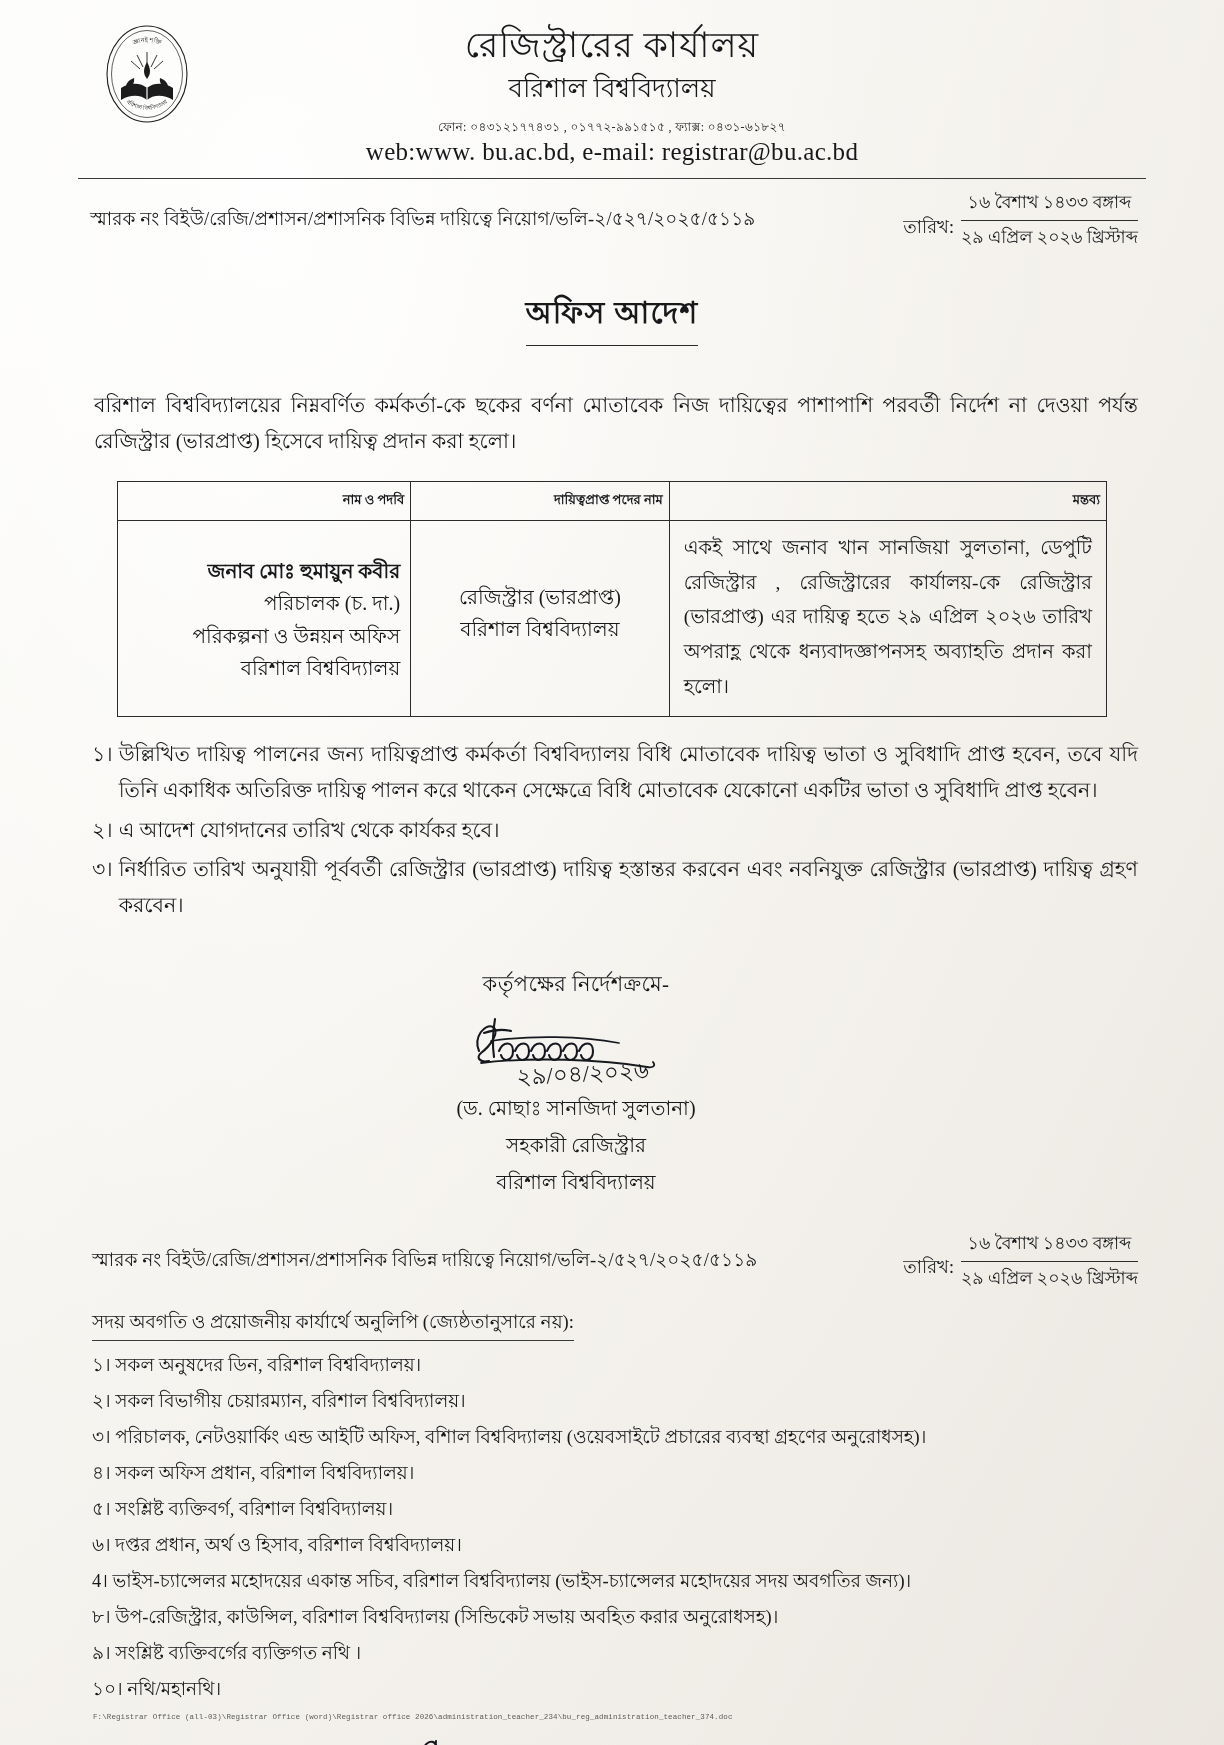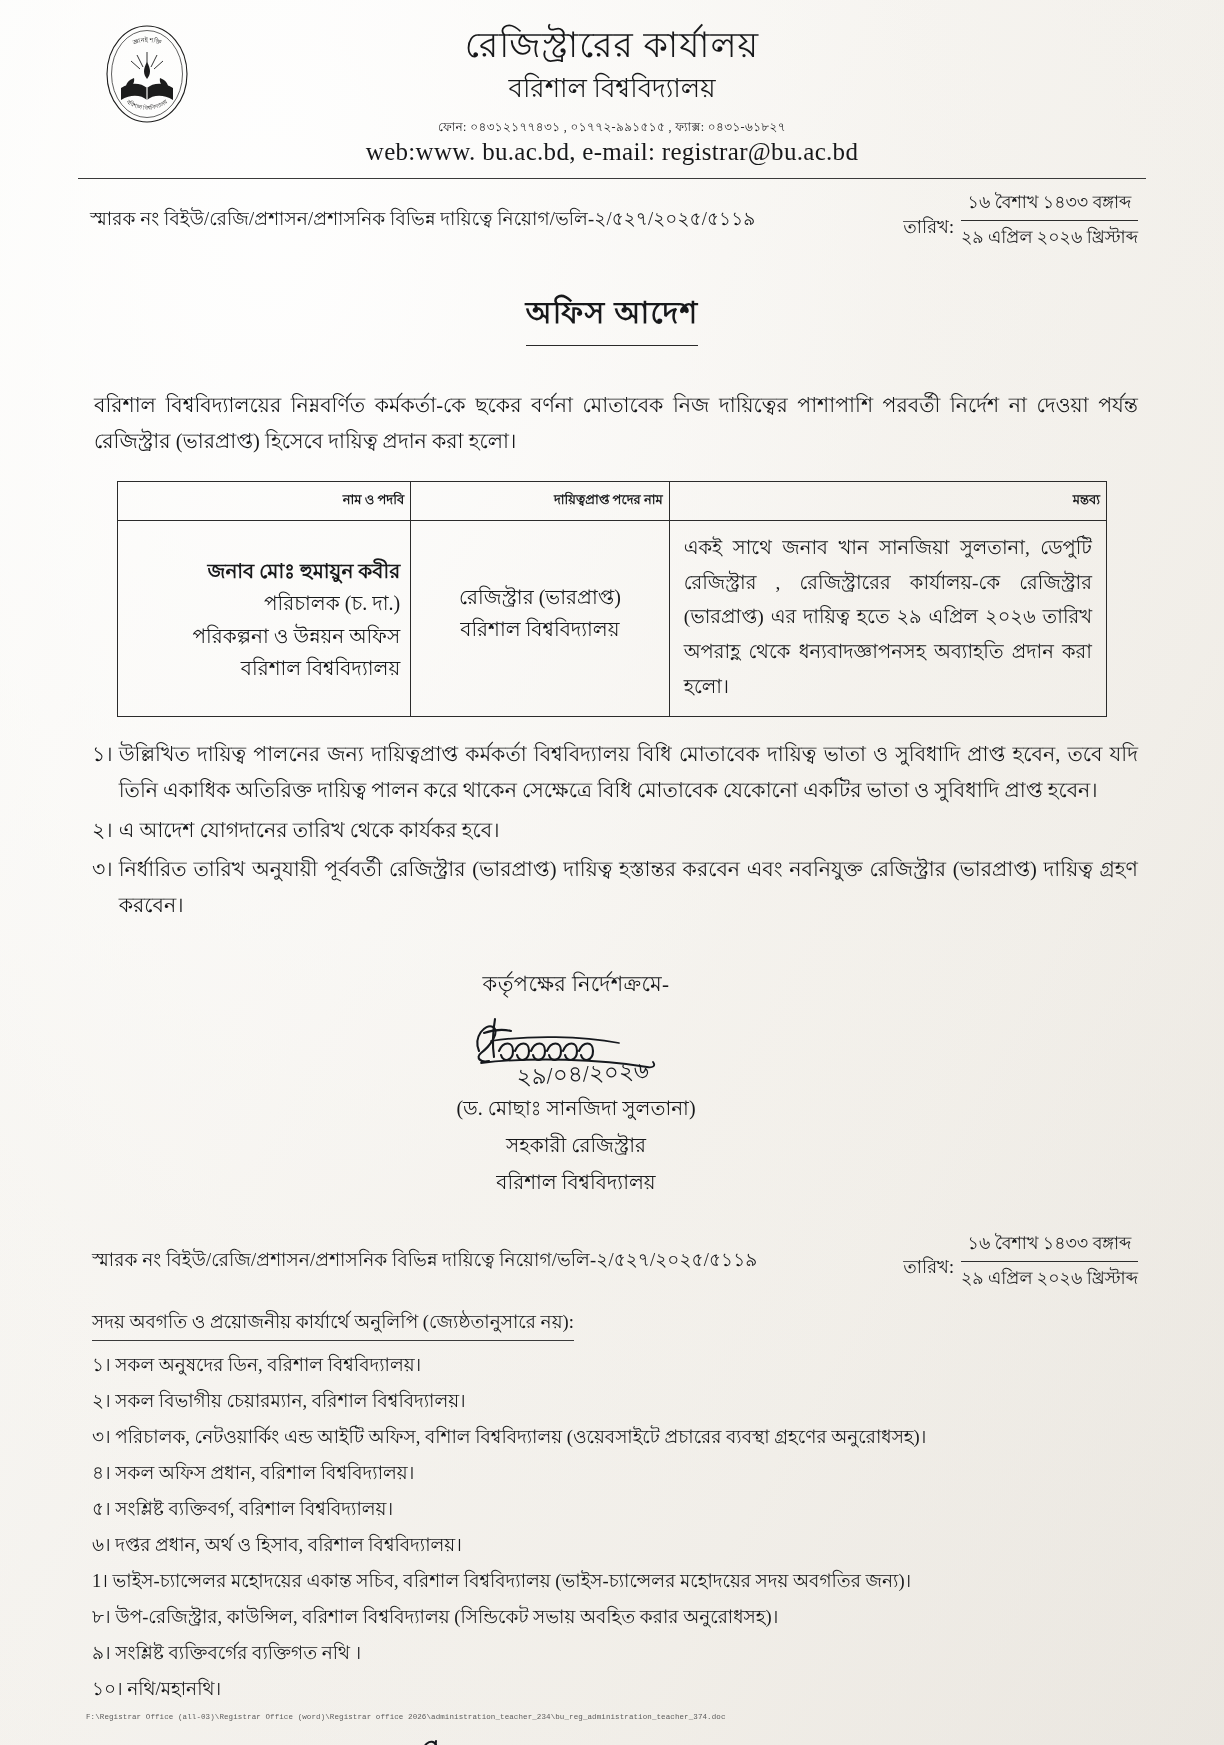--- a/index.html
+++ b/index.html
@@ -243,21 +243,21 @@
   
   .sig-block2 {
     margin-top: 14px;
     padding-right: 190px;
     text-align: center;
   }
 
   
   .filepath {
     position: absolute;
-    left: 86px;
+    left: 93px;
     bottom: 24px;
     font-family: "Liberation Mono", "DejaVu Sans Mono", monospace;
     font-size: 7.5px;
     color: #5b5b5b;
     letter-spacing: 0.1px;
     white-space: nowrap;
   }
 </style>
 </head>
 <body>
@@ -402,21 +402,21 @@
 
   <div class="copy-wrap">
     <div class="copy-head">সদয় অবগতি ও প্রয়োজনীয় কার্যার্থে অনুলিপি (জ্যেষ্ঠতানুসারে নয়):</div>
     <ul class="copy-list">
       <li>১। সকল অনুষদের ডিন, বরিশাল বিশ্ববিদ্যালয়।</li>
       <li>২। সকল বিভাগীয় চেয়ারম্যান, বরিশাল বিশ্ববিদ্যালয়।</li>
       <li>৩। পরিচালক, নেটওয়ার্কিং এন্ড আইটি অফিস, বশিাল বিশ্ববিদ্যালয় (ওয়েবসাইটে প্রচারের ব্যবস্থা গ্রহণের অনুরোধসহ)।</li>
       <li>৪। সকল অফিস প্রধান, বরিশাল বিশ্ববিদ্যালয়।</li>
       <li>৫। সংশ্লিষ্ট ব্যক্তিবর্গ, বরিশাল বিশ্ববিদ্যালয়।</li>
       <li>৬। দপ্তর প্রধান, অর্থ ও হিসাব, বরিশাল বিশ্ববিদ্যালয়।</li>
-      <li>1। ভাইস-চ্যান্সেলর মহোদয়ের একান্ত সচিব, বরিশাল বিশ্ববিদ্যালয় (ভাইস-চ্যান্সেলর মহোদয়ের সদয় অবগতির জন্য)।</li>
+      <li>4। ভাইস-চ্যান্সেলর মহোদয়ের একান্ত সচিব, বরিশাল বিশ্ববিদ্যালয় (ভাইস-চ্যান্সেলর মহোদয়ের সদয় অবগতির জন্য)।</li>
       <li>৮। উপ-রেজিস্ট্রার, কাউন্সিল, বরিশাল বিশ্ববিদ্যালয় (সিন্ডিকেট সভায় অবহিত করার অনুরোধসহ)।</li>
       <li>৯। সংশ্লিষ্ট ব্যক্তিবর্গের ব্যক্তিগত নথি ।</li>
       <li>১০। নথি/মহানথি।</li>
     </ul>
   </div>
 
   <div class="sig-block2">
     <div class="sig-inner">
       <svg class="sig-svg" width="230" height="74" viewBox="0 0 230 74" xmlns="http://www.w3.org/2000/svg">
         <g fill="none" stroke="#15181d" stroke-width="2" stroke-linecap="round">

